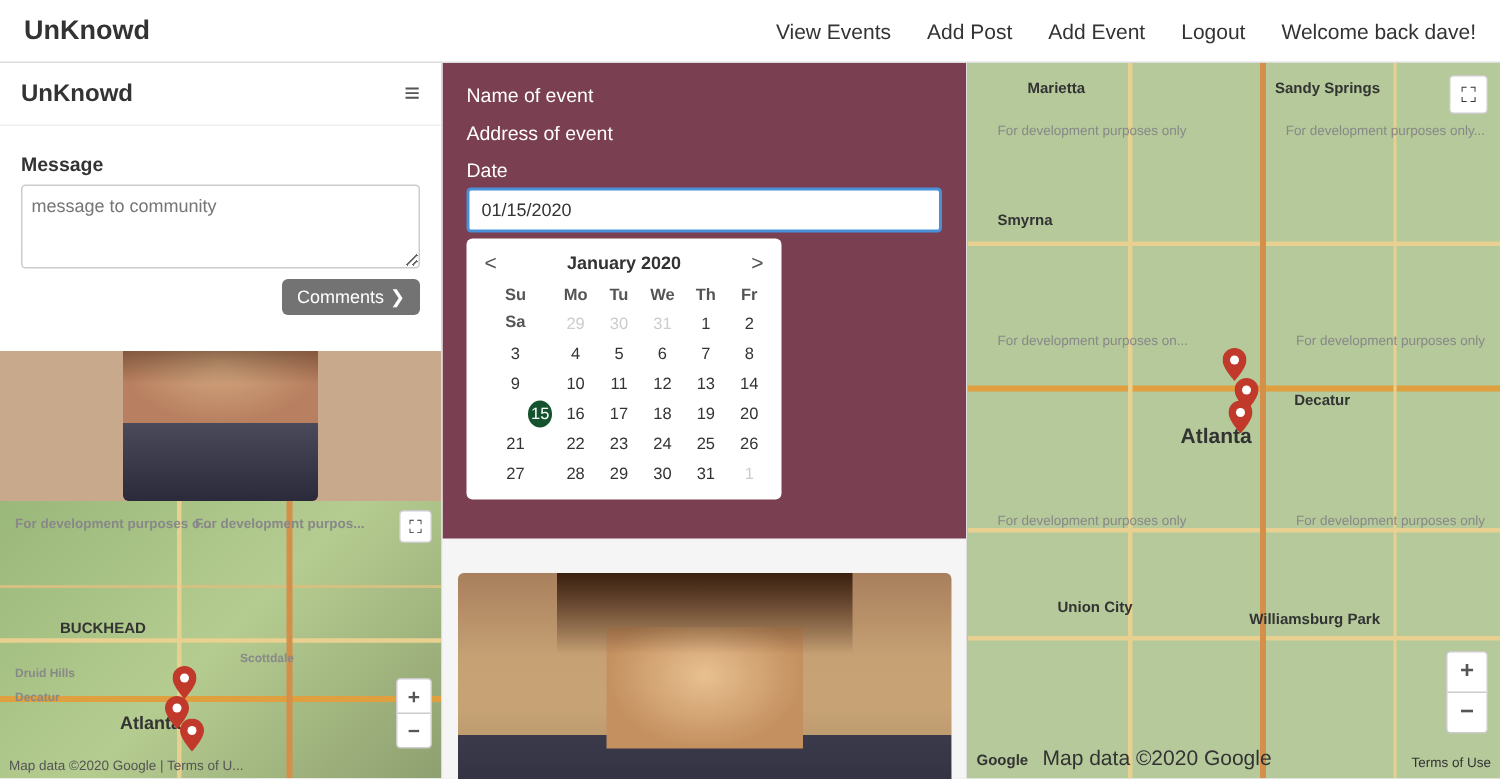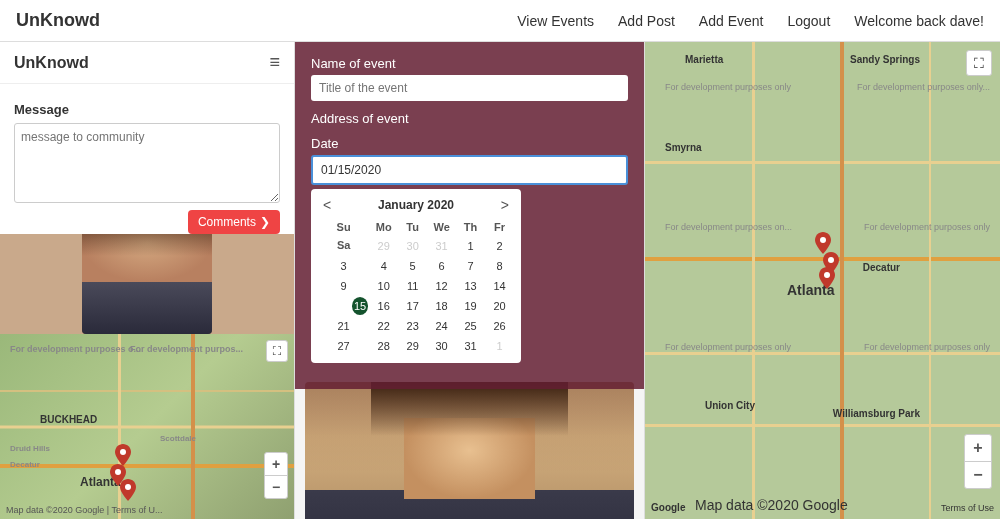--- a/index.html
+++ b/index.html
@@ -85,32 +85,32 @@
     .section-label {
       font-size: 13px;
       font-weight: bold;
       color: #333;
       margin-bottom: 6px;
       margin-top: 8px;
     }
 
     .message-textarea {
       width: 100%;
-      height: 80px;
+      height: 56px;
       border: 1px solid #ccc;
       border-radius: 3px;
       padding: 6px;
       font-size: 12px;
       color: #999;
       resize: vertical;
       font-family: Arial, sans-serif;
     }
 
     .comments-btn {
-      background: #ef4444;
+      background: #737373;
       color: #fff;
       border: none;
       border-radius: 4px;
       padding: 5px 10px;
       font-size: 12px;
       cursor: pointer;
       display: flex;
       align-items: center;
       gap: 4px;
       float: right;
@@ -457,21 +457,20 @@
       </div>
       <div style="position:absolute;bottom:4px;left:6px;font-size:9px;color:#555;">Map data ©2020 Google | Terms of U...</div>
     </div>
   </div>
 
   <div class="middle-panel">
 
     <div class="add-event-form">
       <div class="form-group">
         <label>Name of event</label>
-        <input type="text" placeholder="Title of the event" style="">
       </div>
       <div class="form-group">
         <label>Address of event</label>
       </div>
       <div class="form-group">
         <label>Date</label>
         <input type="text" class="date-input-styled" value="01/15/2020" style="">
         
         <div class="calendar-container">
           <div class="calendar-header">

